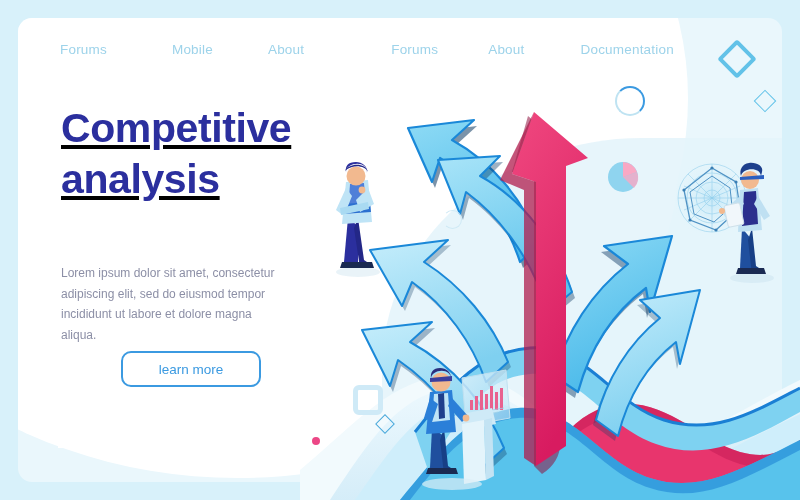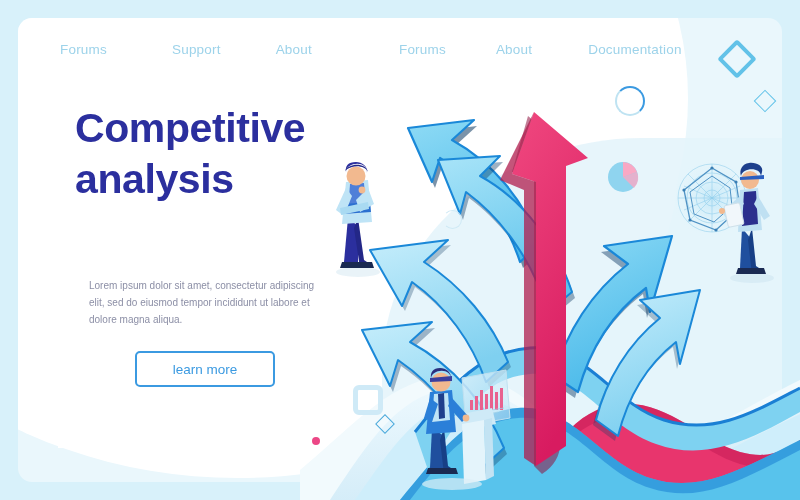--- a/index.html
+++ b/index.html
@@ -79,51 +79,52 @@
     font-size: 13.5px;
     letter-spacing: .2px;
     text-decoration: none;
     white-space: nowrap;
     cursor: pointer;
   }
 
   
   .hero {
     position: absolute;
-    left: 75px;
+    left: 61px;
     top: 103px;
     width: 300px;
     z-index: 40;
+    text-decoration: underline;
   }
   .hero-title {
     margin: 0;
     font-size: 41px;
     line-height: 1.24;
     font-weight: bold;
     color: #2b2f9e;
     letter-spacing: -0.4px;
   }
   .hero-body {
-    margin: 14px;
+    margin: 0;
     position: absolute;
     top: 160px;
     left: 0;
     width: 228px;
-    font-size: 10px;
+    font-size: 12px;
     line-height: 1.72;
     color: #8c8fa6;
   }
   .cta {
     position: absolute;
     top: 248px;
     left: 60px;
     width: 140px;
     height: 36px;
     border: 2px solid #3b9ae1;
-    border-radius: 5px;
+    border-radius: 10px;
     background: transparent;
     color: #3b9ae1;
     font-size: 13.5px;
     font-family: "Liberation Sans", sans-serif;
     cursor: pointer;
     display: flex;
     align-items: center;
     justify-content: center;
   }
 
@@ -428,21 +429,21 @@
   <div class="deco deco-circle" style="left:615px; top:86px;"></div>
   <div class="deco deco-diamond-thick" style="left:723px; top:45px;"></div>
   <div class="deco deco-diamond-thin" style="left:757px; top:93px;"></div>
   <div class="deco deco-ring-open" style="left:443px; top:210px;"></div>
   <div class="deco deco-square" style="left:353px; top:385px;"></div>
   <div class="deco deco-diamond-small" style="left:378px; top:417px;"></div>
   <div class="deco deco-dot" style="left:312px; top:437px;"></div>
 
   <nav class="nav">
     <a class="nav-item" style="margin-right:65px;">Forums</a>
-    <a class="nav-item" style="margin-right:55px;">Support</a>
+    <a class="nav-item" style="margin-right:55px;">Mobile</a>
     <a class="nav-item" style="margin-right:58px;">About</a>
     <a class="nav-item" style="margin-right:50px;padding-left:29px;">Forums</a>
     <a class="nav-item" style="margin-right:56px;">About</a>
     <a class="nav-item">Documentation</a>
   </nav>
 
   <div class="hero">
     <h1 class="hero-title">Competitive analysis</h1>
     <p class="hero-body">Lorem ipsum dolor sit amet, consectetur adipiscing elit, sed do eiusmod tempor incididunt ut labore et dolore magna aliqua.</p>
     <button class="cta">learn more</button>

